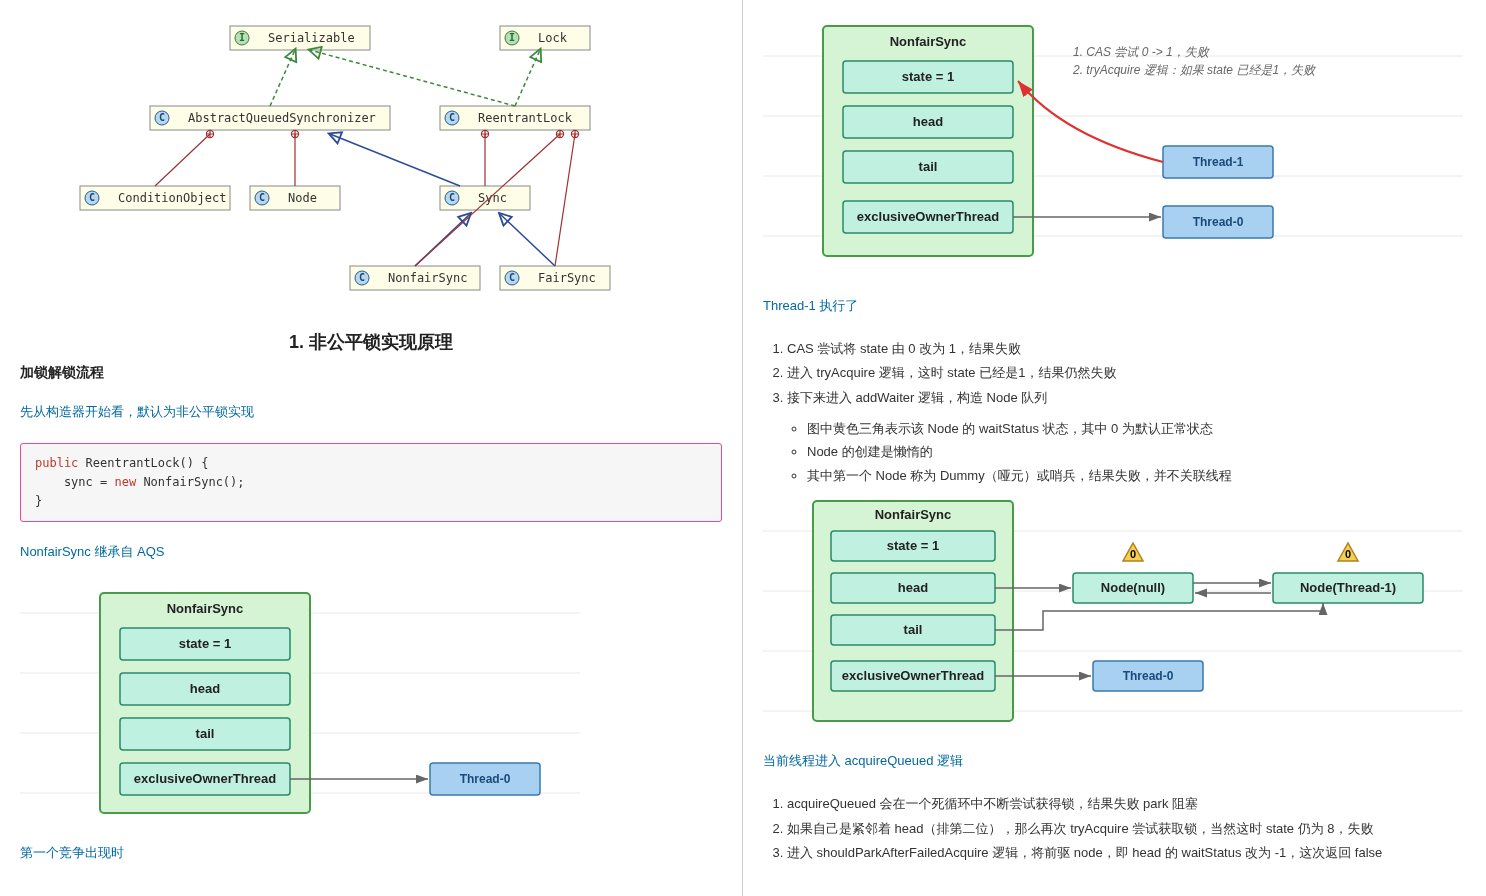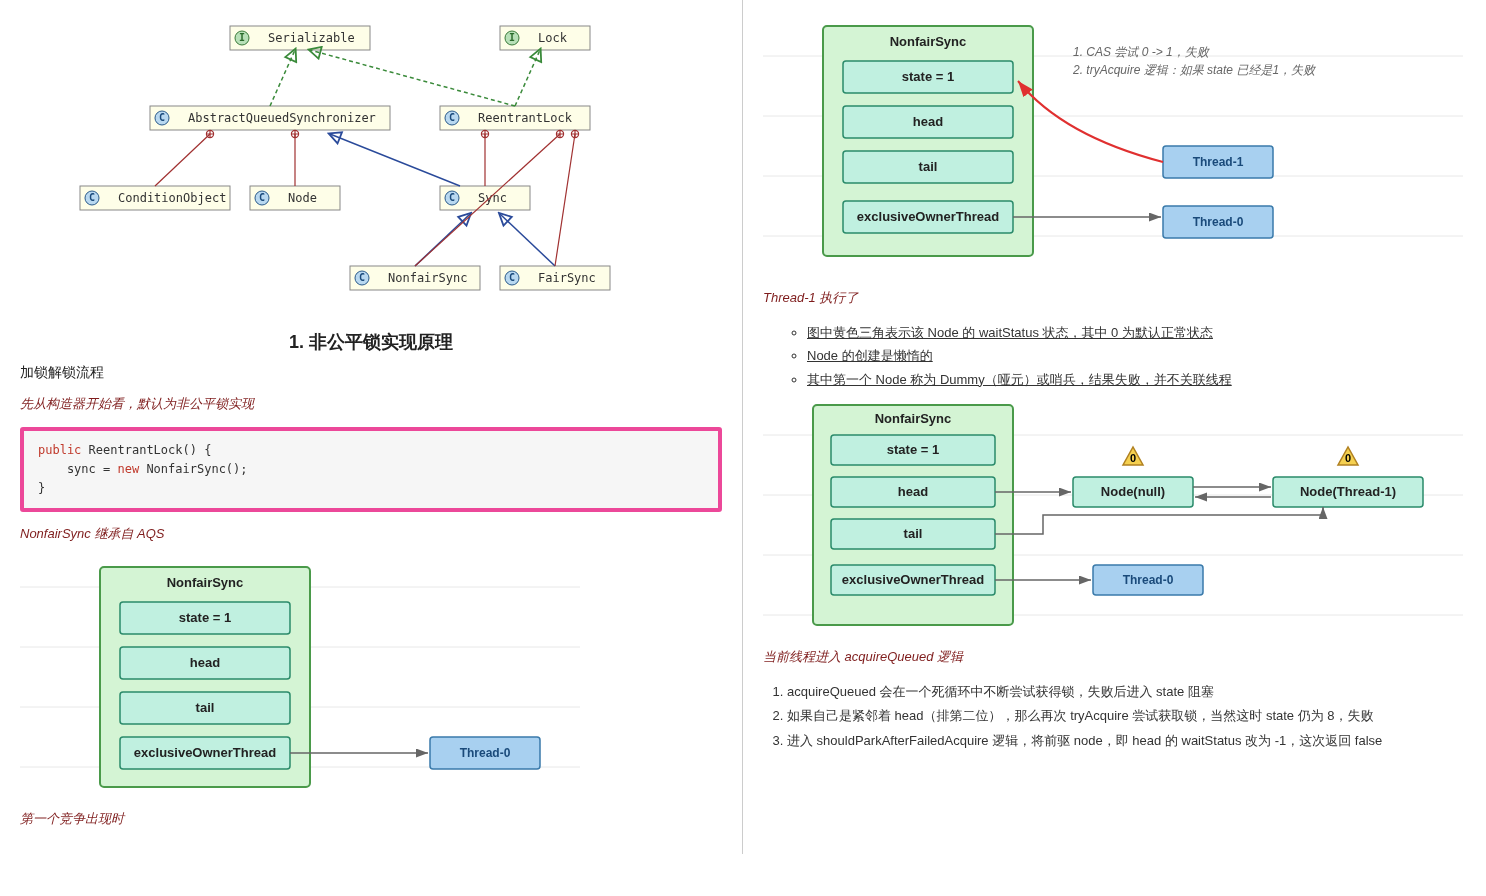--- a/index.html
+++ b/index.html
@@ -1,24 +1,24 @@
 <!DOCTYPE html>
 <html><head>
 <meta charset="utf-8">
 <style>
 * { box-sizing: border-box; margin: 0; padding: 0; }
 body { font-family: -apple-system, "Segoe UI", "Microsoft YaHei", sans-serif; font-size: 13px; color: #333; background: #fff; display: flex; }
 .col { width: 50%; padding: 12px 20px; }
 .col-left { border-right: 1px solid #ccc; }
 h2 { font-size: 18px; font-weight: bold; margin: 14px 0 10px; color: #222; text-align: center; }
-h3 { font-size: 14px; font-weight: normal; margin: 10px 0 8px; color: #222; }
-p { margin: 12px 0; line-height: 1.6; color: #7f1d1d; font-style: italic; }
+h3 { font-size: 14px; font-weight: bold; margin: 10px 0 8px; color: #222; }
+p { margin: 20px 0; line-height: 1.6; color: #0369a1; }
 ol { margin: 6px 0 6px 24px; line-height: 1.9; }
-ul { margin: 4px 0 4px 44px; line-height: 1.8; list-style: circle; text-decoration: underline; }
-.code-block { background: #f6f6f6; border: 4px solid #ec4899; border-radius: 3px; padding: 10px 14px; font-family: Consolas, Monaco, monospace; font-size: 12px; line-height: 1.6; margin: 8px 0 12px; white-space: pre; }
+ul { margin: 4px 0 4px 44px; line-height: 1.8; list-style: circle; }
+.code-block { background: #f6f6f6; border: 1px solid #ec4899; border-radius: 3px; padding: 10px 14px; font-family: Consolas, Monaco, monospace; font-size: 12px; line-height: 1.6; margin: 8px 0 12px; white-space: pre; }
 .kw { color: #c0392b; }
 .svg-wrap { margin: 4px 0 8px; }
 .svg-wrap svg { display: block; }
 .uml-box { fill: #fefee8; stroke: #888; stroke-width: 1; }
 .uml-text { font-family: Consolas, monospace; font-size: 12px; fill: #333; }
 .badge-i { fill: #b8e0b8; stroke: #3a7a3a; }
 .badge-c { fill: #b8d8f0; stroke: #2a5a8a; }
 .badge-txt { font-family: monospace; font-size: 10px; font-weight: bold; text-anchor: middle; }
 .nfbox { fill: #d4f4d4; stroke: #4a9a4a; stroke-width: 2; }
 .nffield { fill: #c0f0e0; stroke: #2a8a6a; stroke-width: 1.5; }
@@ -186,20 +186,25 @@
       <rect class="thbox" x="400" y="190" width="110" height="32" rx="3"></rect>
         <text class="thtext" x="455" y="210">Thread-0</text>
       <line class="conn" x1="250" y1="201" x2="398" y2="201" marker-end="url(#arr2)"></line>
       <path class="conn-red" d="M400,146 Q300,120 255,65" marker-end="url(#arr2r)"></path>
       <text class="annot" x="310" y="40">1. CAS 尝试 0 -&gt; 1，失败</text>
       <text class="annot" x="310" y="58">2. tryAcquire 逻辑：如果 state 已经是1，失败</text>
     </svg>
   </div>
 
   <p>Thread-1 执行了</p>
+  <ol>
+    <li>CAS 尝试将 state 由 0 改为 1，结果失败</li>
+    <li>进入 tryAcquire 逻辑，这时 state 已经是1，结果仍然失败</li>
+    <li>接下来进入 addWaiter 逻辑，构造 Node 队列</li>
+  </ol>
   <ul>
     <li>图中黄色三角表示该 Node 的 waitStatus 状态，其中 0 为默认正常状态</li>
     <li>Node 的创建是懒惰的</li>
     <li>其中第一个 Node 称为 Dummy（哑元）或哨兵，结果失败，并不关联线程</li>
   </ul>
 
   <div class="svg-wrap">
     <svg width="700" height="240" viewBox="0 0 700 240">
       <defs>
         <marker id="arr3" markerWidth="10" markerHeight="10" refX="8" refY="3" orient="auto">
@@ -242,17 +247,17 @@
       <line class="conn" x1="232" y1="97" x2="308" y2="97" marker-end="url(#arr3)"></line>
       <path class="conn" d="M232,139 L280,139 L280,120 L560,120 L560,112" marker-end="url(#arr3)"></path>
       <line class="conn" x1="430" y1="92" x2="508" y2="92" marker-end="url(#arr3)"></line>
       <line class="conn" x1="508" y1="102" x2="432" y2="102" marker-end="url(#arr3)"></line>
       <line class="conn" x1="232" y1="185" x2="328" y2="185" marker-end="url(#arr3)"></line>
     </svg>
   </div>
 
   <p>当前线程进入 acquireQueued 逻辑</p>
   <ol>
-    <li>acquireQueued 会在一个死循环中不断尝试获得锁，失败后进入 state 阻塞</li>
+    <li>acquireQueued 会在一个死循环中不断尝试获得锁，结果失败 park 阻塞</li>
     <li>如果自己是紧邻着 head（排第二位），那么再次 tryAcquire 尝试获取锁，当然这时 state 仍为 8，失败</li>
     <li>进入 shouldParkAfterFailedAcquire 逻辑，将前驱 node，即 head 的 waitStatus 改为 -1，这次返回 false</li>
   </ol>
 </div>
 
 </body></html>

